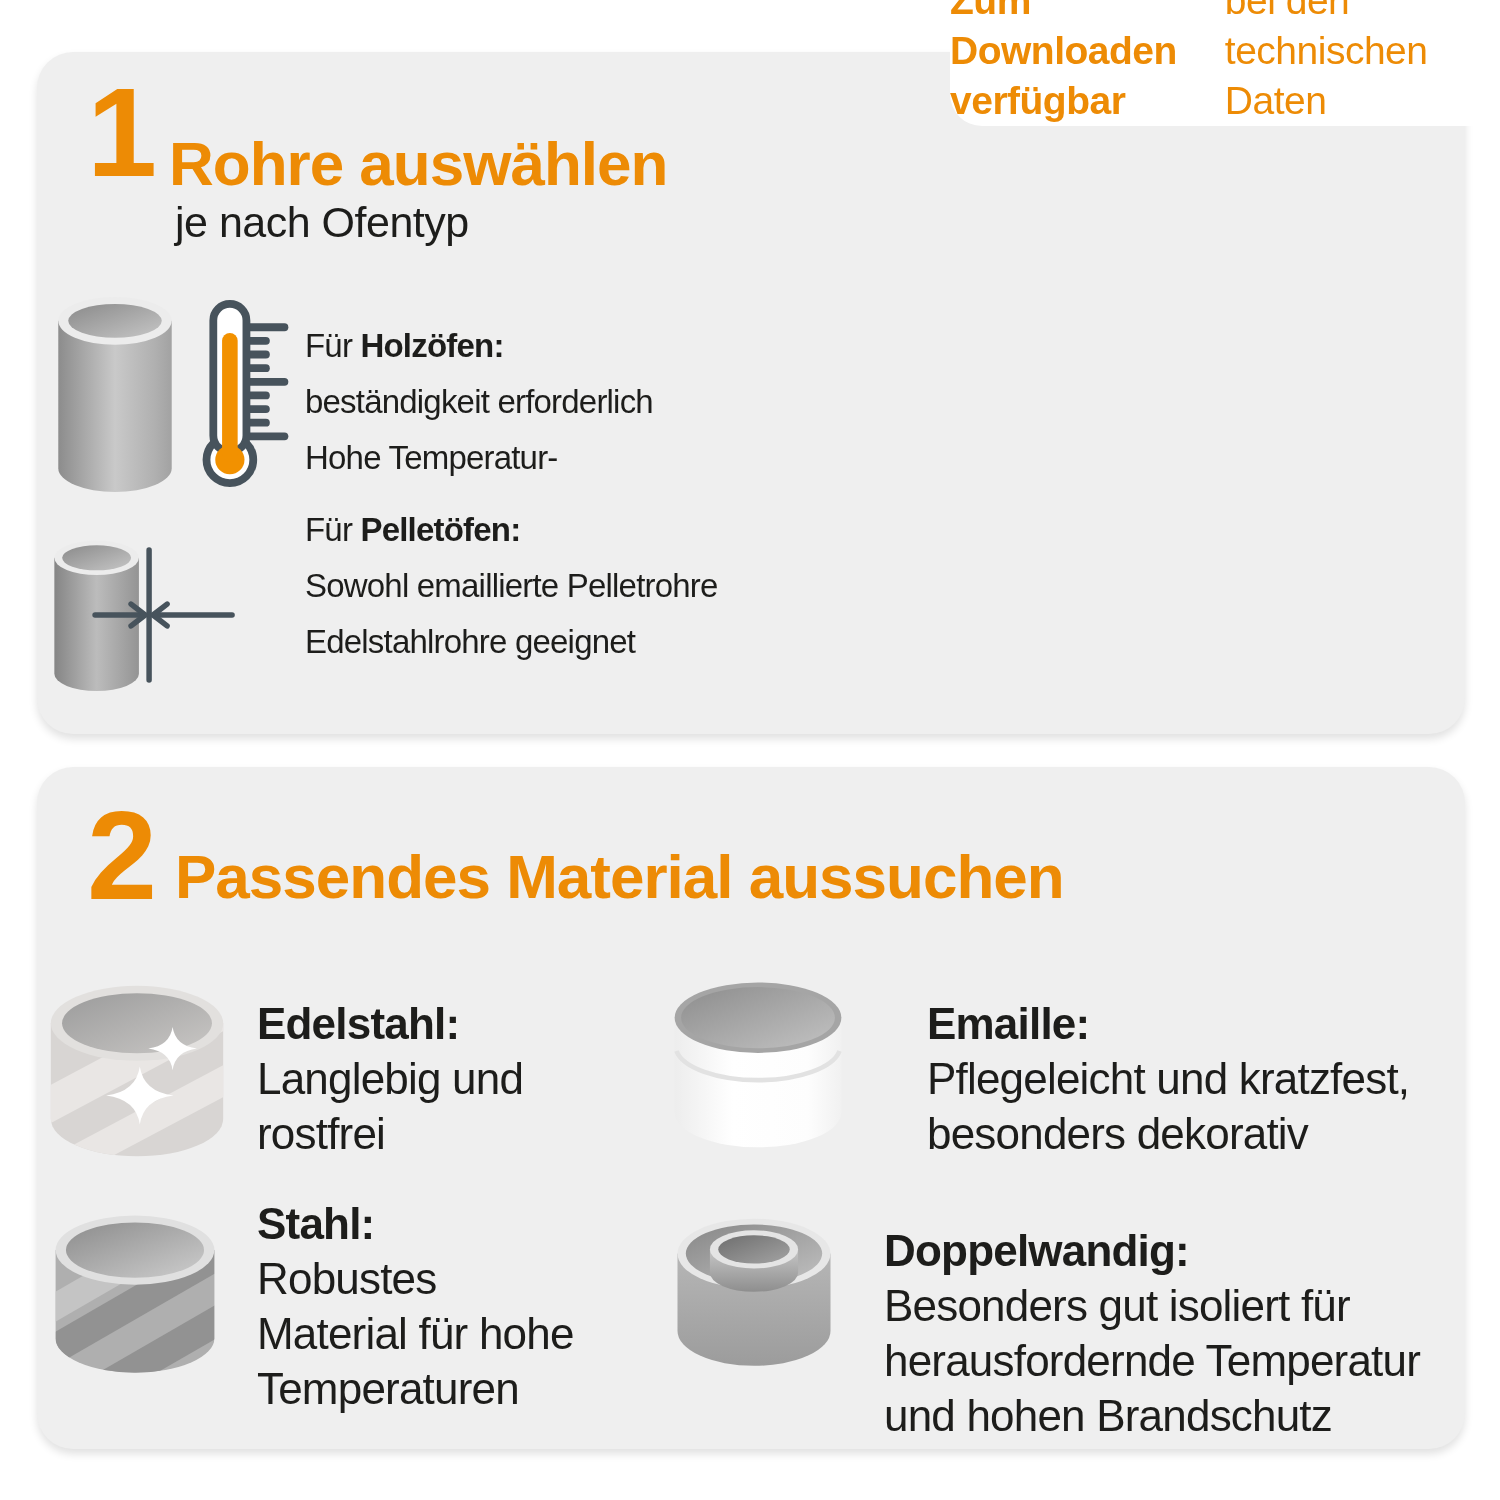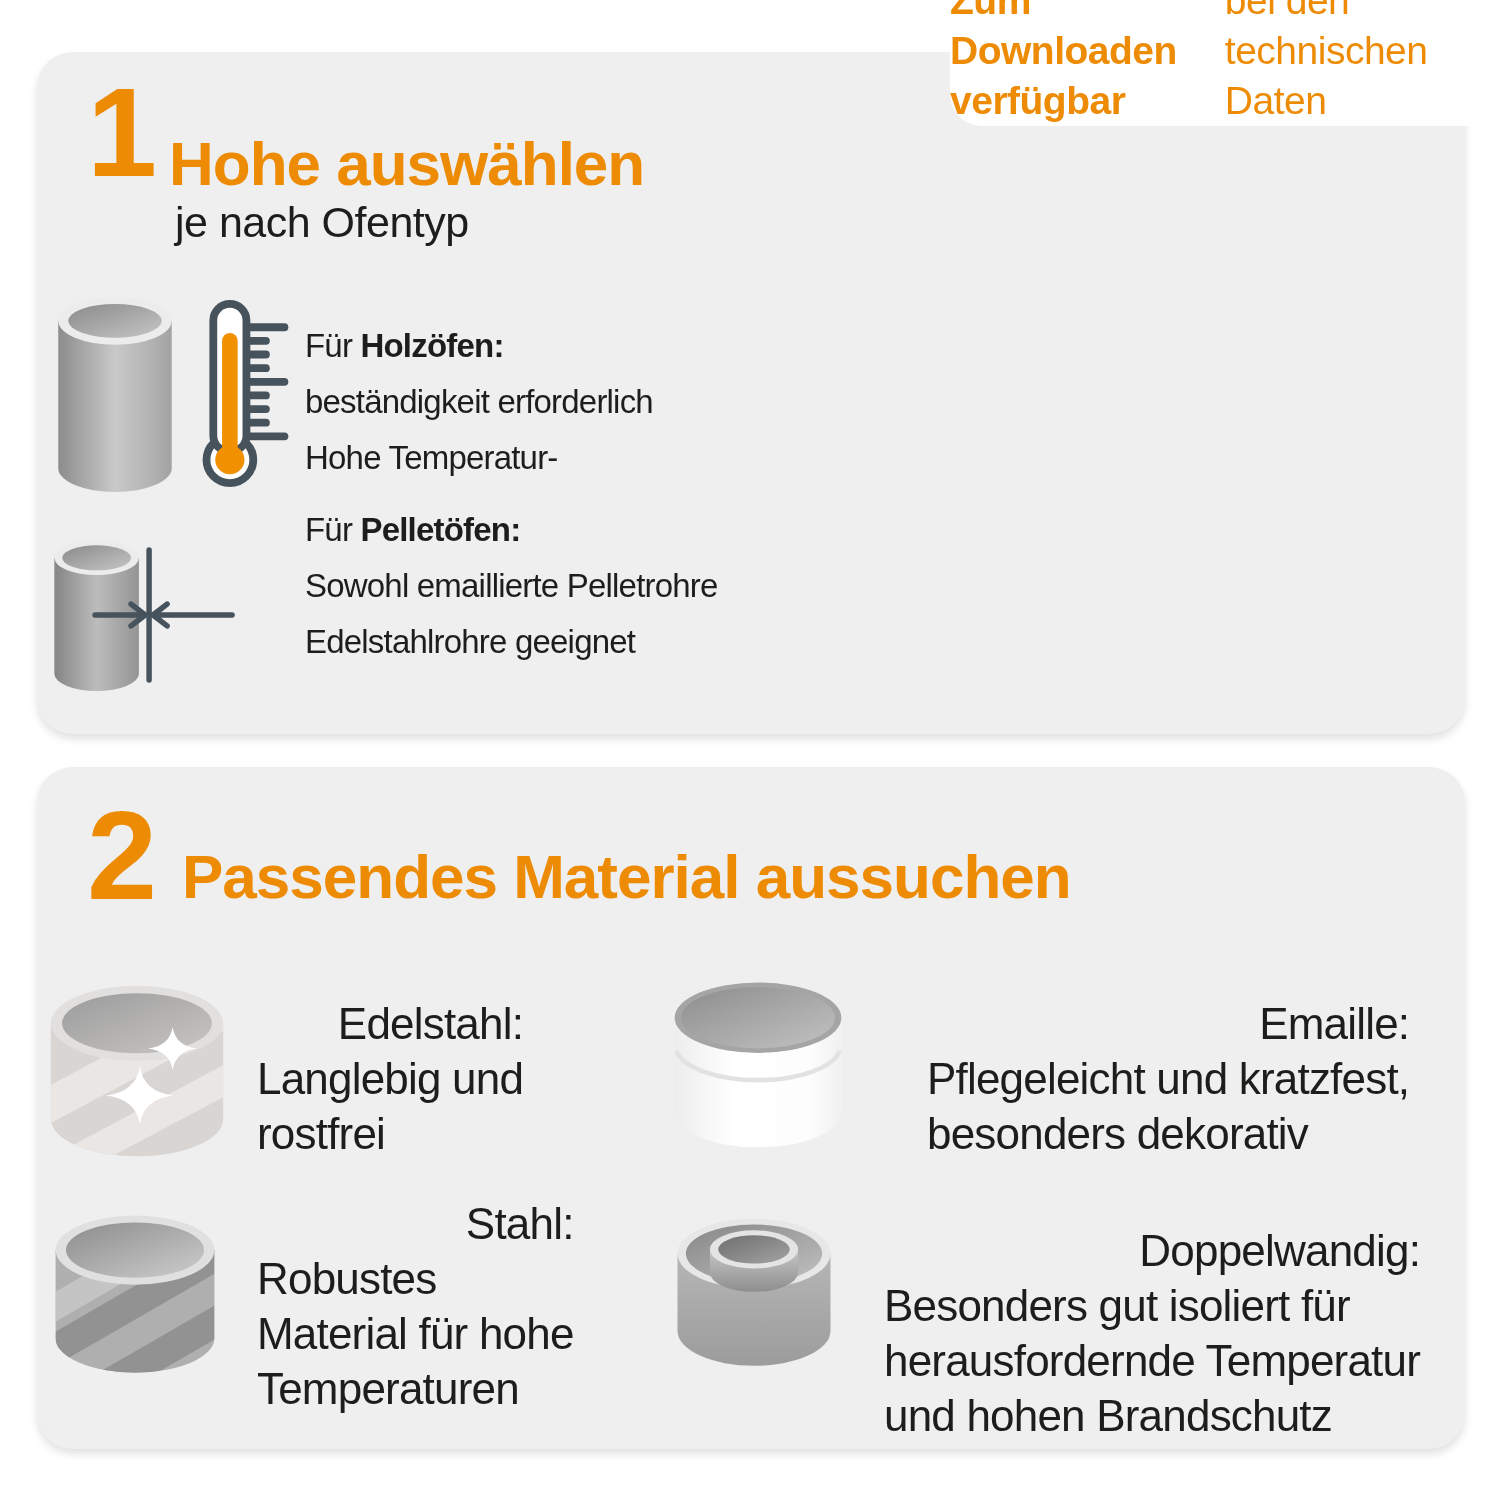--- a/index.html
+++ b/index.html
@@ -31,34 +31,34 @@
     font-size:126px;line-height:1;letter-spacing:-2px;
   }
   .card1 .num{left:50px;top:18px;}
   .card2 .num{left:50px;top:26px;}
 
   .step-title{
     position:absolute;margin:0;color:#ED8B05;font-weight:bold;
     font-size:62px;line-height:1.1;letter-spacing:-1px;white-space:nowrap;
   }
   .card1 .step-title{left:132px;top:78px;}
-  .card2 .step-title{left:145px;top:76px;}
+  .card2 .step-title{left:138px;top:76px;}
 
   .step-subtitle{
     position:absolute;left:138px;top:146px;
     font-size:43px;letter-spacing:-0.5px;white-space:nowrap;
   }
 
   .icon{position:absolute;}
   .icon svg{display:block;width:100%;height:100%;}
 
   .tblock{position:absolute;font-size:33px;line-height:56px;letter-spacing:-0.8px;white-space:nowrap;}
   .tblock .lbl{font-weight:normal;}
   .tblock .lbl b{font-weight:bold;}
-  .m-lbl{font-weight:normal;text-align:right;}
+  .m-lbl{font-weight:bold;}
 
   
   .pipe1{left:15px;top:239px;width:126px;height:204px;}
   .thermo{left:160px;top:246px;width:94px;height:190px;}
   .holz-text{left:268px;top:266px;}
   .pipe2{left:15px;top:459px;width:184px;height:208px;}
   .pellet-text{left:268px;top:450px;}
 
   
   .tblock2{font-size:44px;line-height:55px;}
@@ -71,21 +71,21 @@
   .ic-doppel{left:638px;top:429px;width:158px;height:190px;}
   .tx-doppel{left:847px;top:429px;margin-top:27px;}
 </style>
 </head>
 <body>
 
 <div class="canvas">
 
   <section class="card card1">
     <div class="num">1</div>
-    <h1 class="step-title">Hohe auswählen</h1>
+    <h1 class="step-title">Rohre auswählen</h1>
     <div class="step-subtitle">je nach Ofentyp</div>
 
     <div class="icon pipe1">
       <svg viewBox="0 0 120 205" xmlns="http://www.w3.org/2000/svg">
         <defs>
           <linearGradient id="g-p1body" x1="0" y1="0" x2="1" y2="0">
             <stop offset="0" stop-color="#8C8C8C"></stop>
               <stop offset="0.5" stop-color="#C9C9C9"></stop>
             <stop offset="0.85" stop-color="#B0B0B0"></stop>
               <stop offset="1" stop-color="#A2A2A2"></stop>

